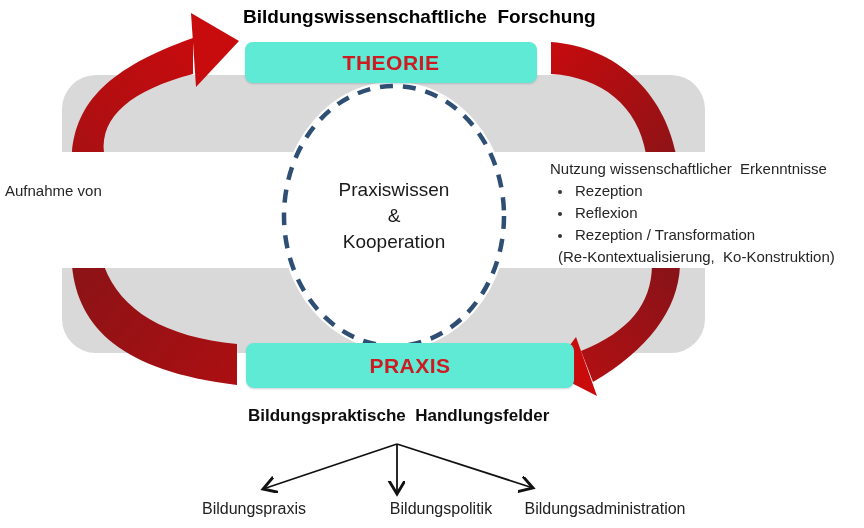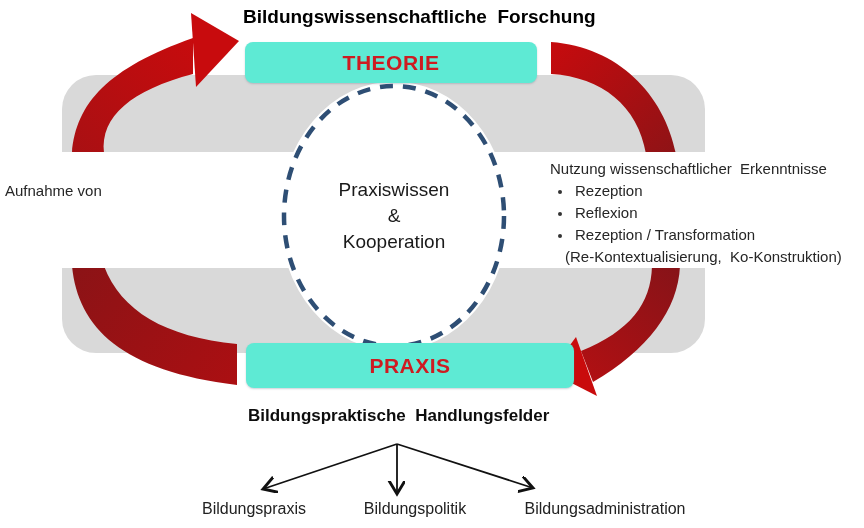--- a/index.html
+++ b/index.html
@@ -35,25 +35,25 @@
   
   .center-text{left:294px;top:177px;width:200px;text-align:center;font-size:19px;line-height:26px;color:#1a1a1a;}
 
   
   .side-block{font-size:15px;line-height:22px;color:#262626;}
   .left-block{left:5px;top:180px;width:260px;}
   .right-block{left:550px;top:158px;width:310px;}
   .side-block ul{margin:0;padding:0 0 0 23px;list-style:disc outside;}
   .side-block li{line-height:22px;padding-left:2px;}
   .side-block li::marker{color:#333;font-size:13px;}
-  .subnote{margin-left:15px;}
+  .subnote{margin-left:8px;}
 
   
   .field-label{top:500px;font-size:16px;color:#222;transform:translateX(-50%);white-space:nowrap;}
-  .f1{left:254px;} .f2{left:415px;} .f3{left:605px;}
+  .f1{left:254px;} .f2{left:441px;} .f3{left:605px;}
 </style>
 </head>
 <body>
 
 <div class="stage">
 
   <div class="abs gray-shape"></div>
 
   <svg class="abs layer" viewBox="0 0 864 528">
     <defs>

